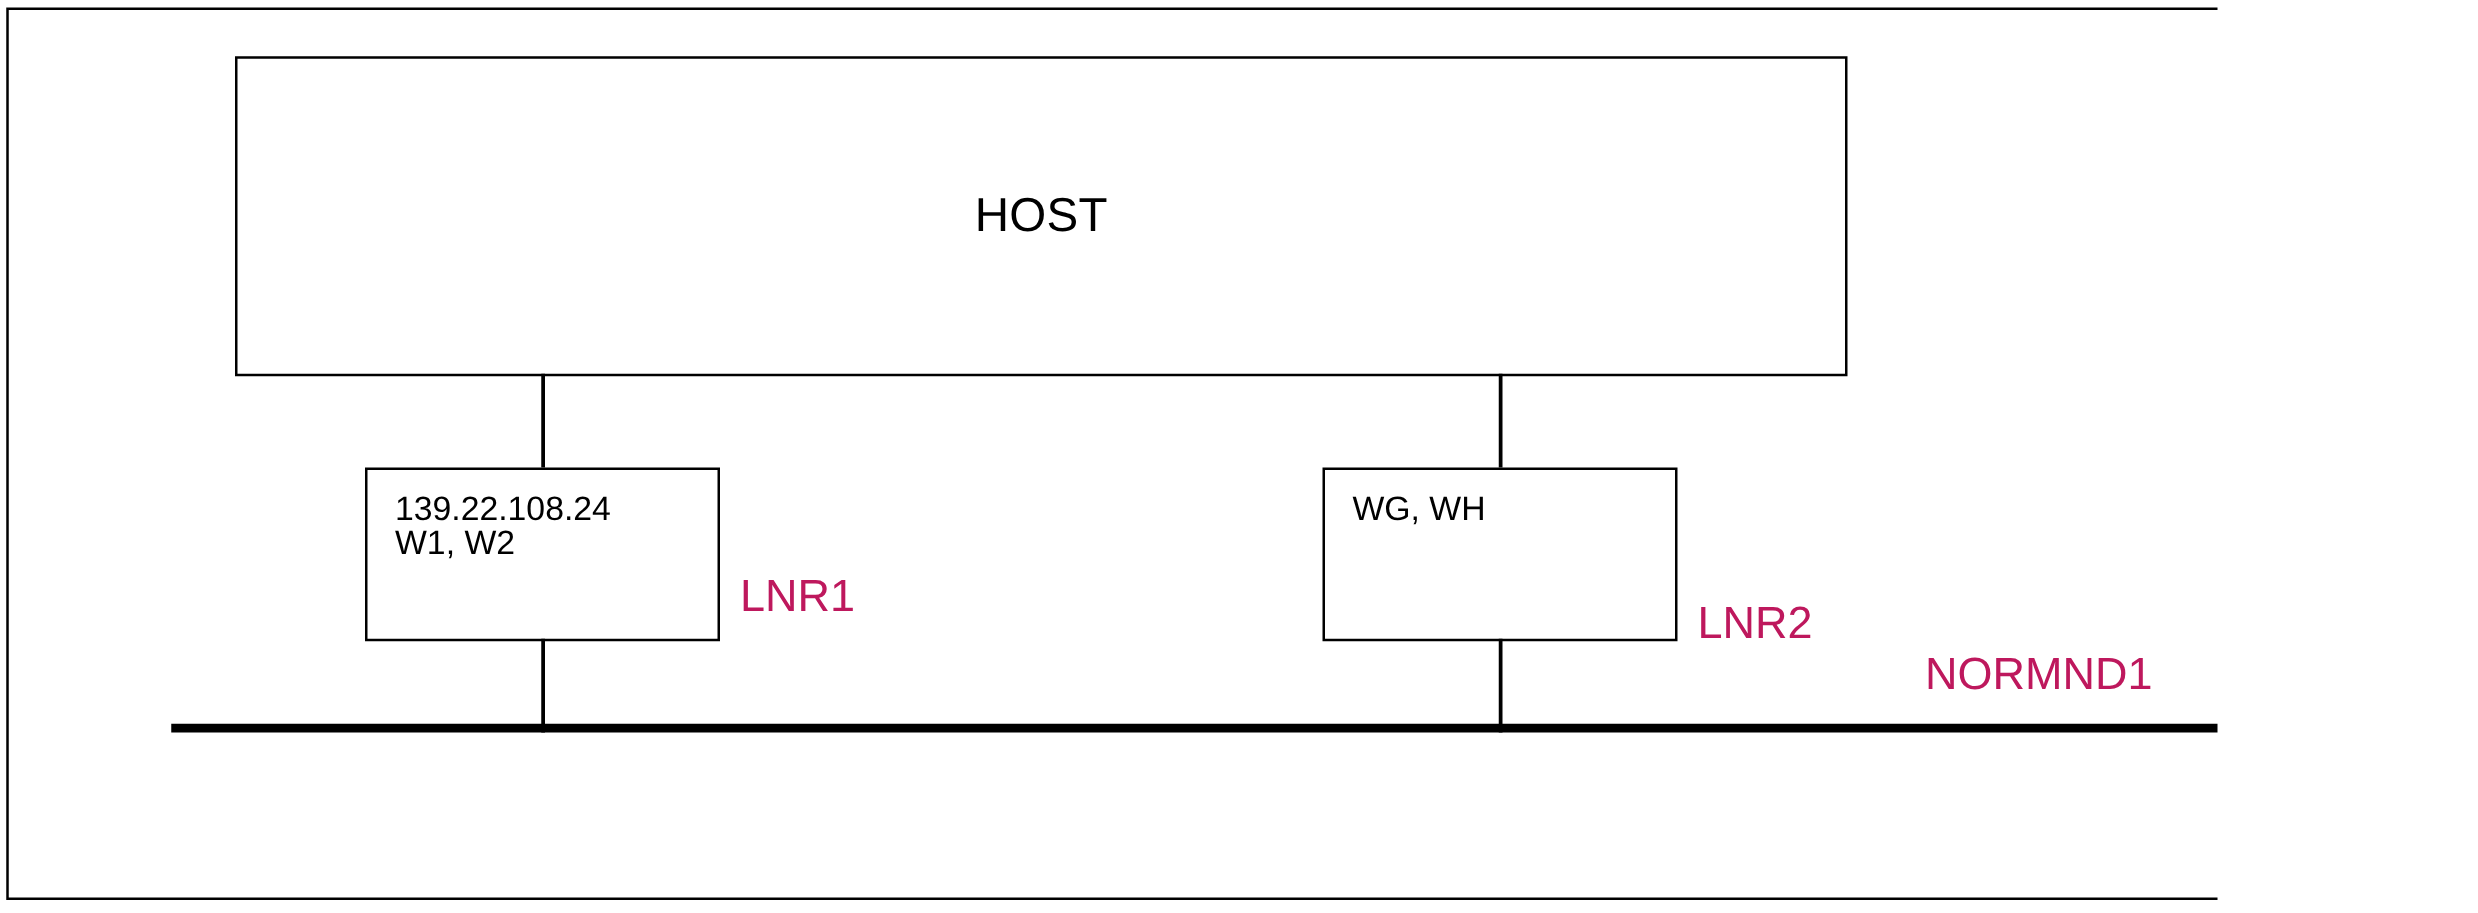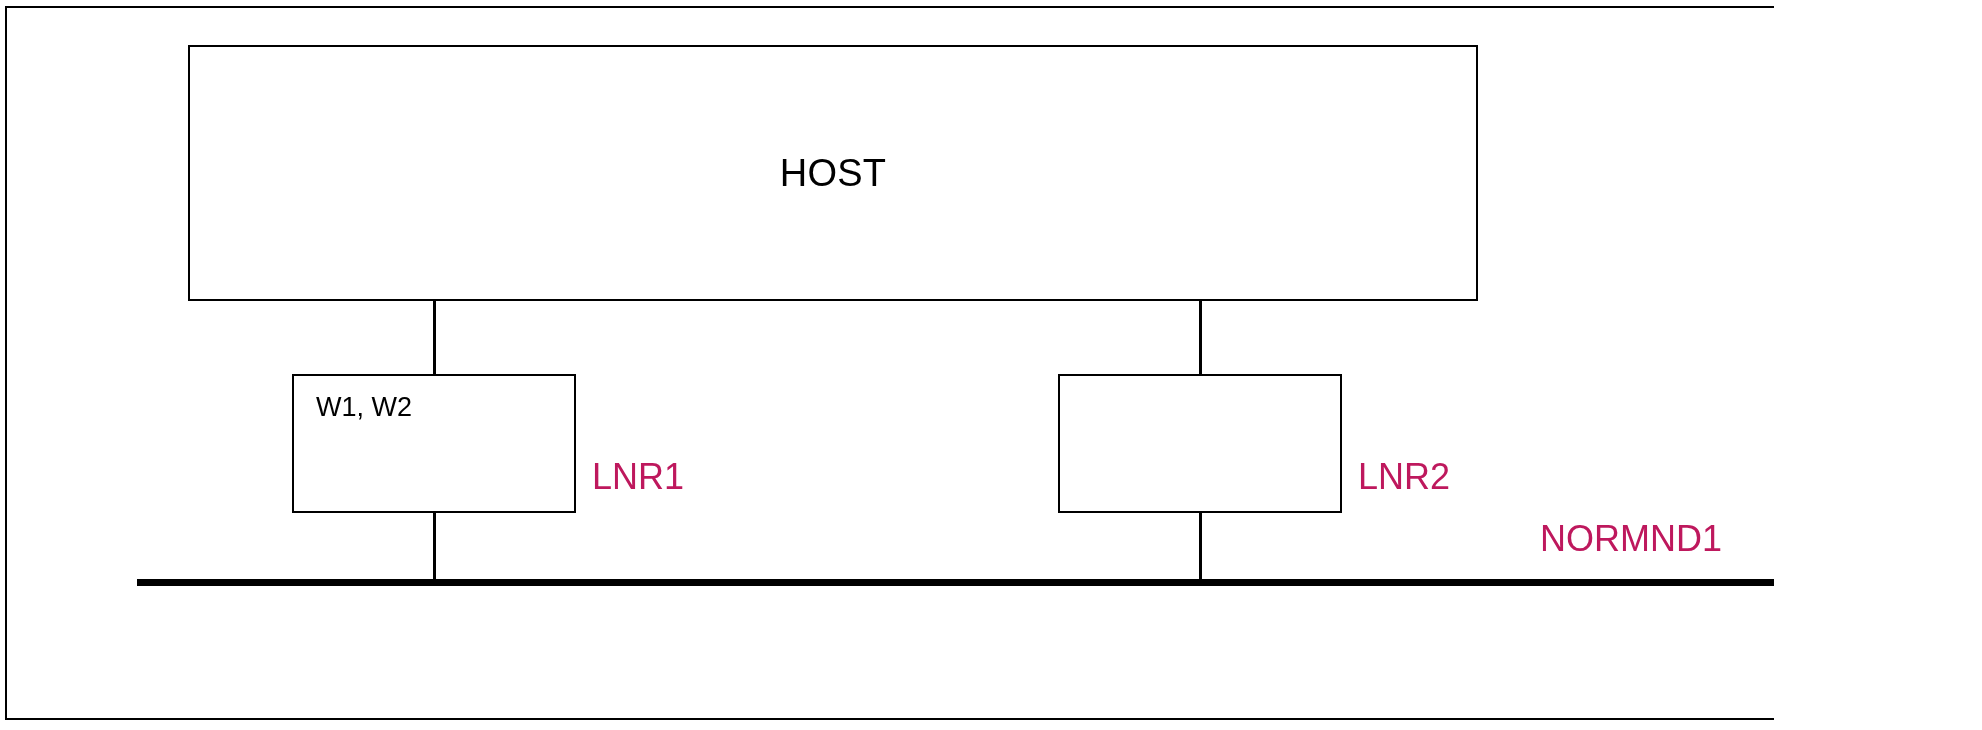--- a/index.html
+++ b/index.html
@@ -112,46 +112,48 @@
 
   
   .side-label {
     position: absolute;
     font-size: 36px;
     color: #be185d;
     line-height: 1;
     white-space: nowrap;
   }
   .label-lnr1 { left: 592px;  top: 459px; }
-  .label-lnr2 { left: 1358px; top: 459px; text-align: center; }
+  .label-lnr2 { left: 1358px; top: 480px; text-align: center; }
   .label-bus  { left: 1540px; top: 521px; }
 </style>
 </head>
 <body>
 
 <div id="canvas">
 
   <div class="outer-frame"></div>
 
   <div class="node-box host-box">
     <span class="host-label">HOST</span>
   </div>
 
   <div class="connector conn-host-lnr1"></div>
 
   <div class="connector conn-host-lnr2"></div>
 
   <div class="node-box lnr-box lnr-box-1">
     <div class="lnr-box-inner">
+      <div class="lnr-ip">139.22.108.24</div>
       <div class="lnr-ports">W1, W2</div>
     </div>
   </div>
 
   <div class="node-box lnr-box lnr-box-2">
     <div class="lnr-box-inner">
+      <div class="lnr-ports">WG, WH</div>
     </div>
   </div>
 
   <div class="side-label label-lnr1">LNR1</div>
   <div class="side-label label-lnr2">LNR2</div>
 
   <div class="connector conn-lnr1-bus"></div>
 
   <div class="connector conn-lnr2-bus"></div>
 

